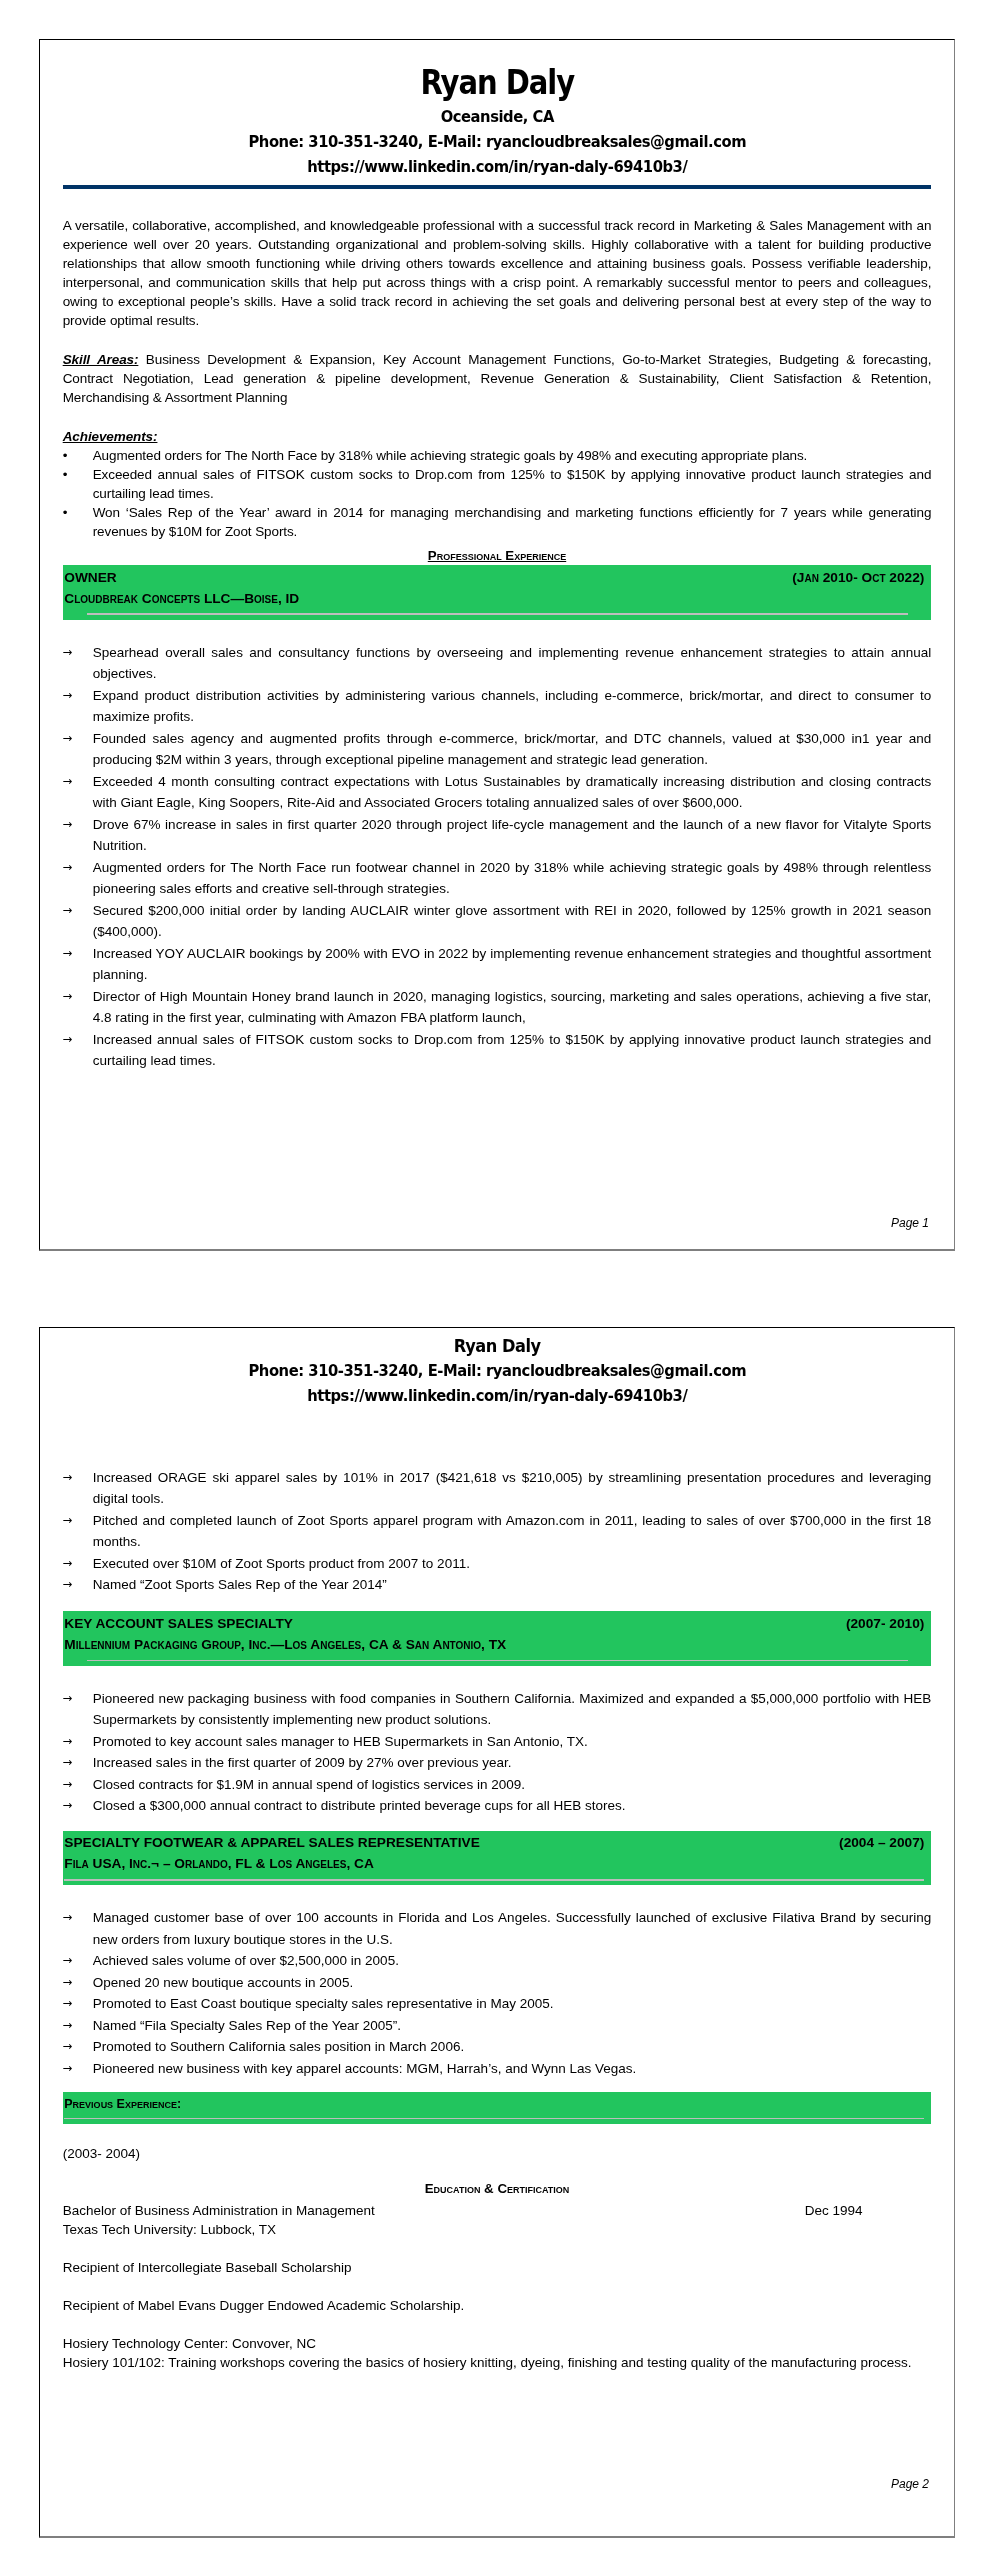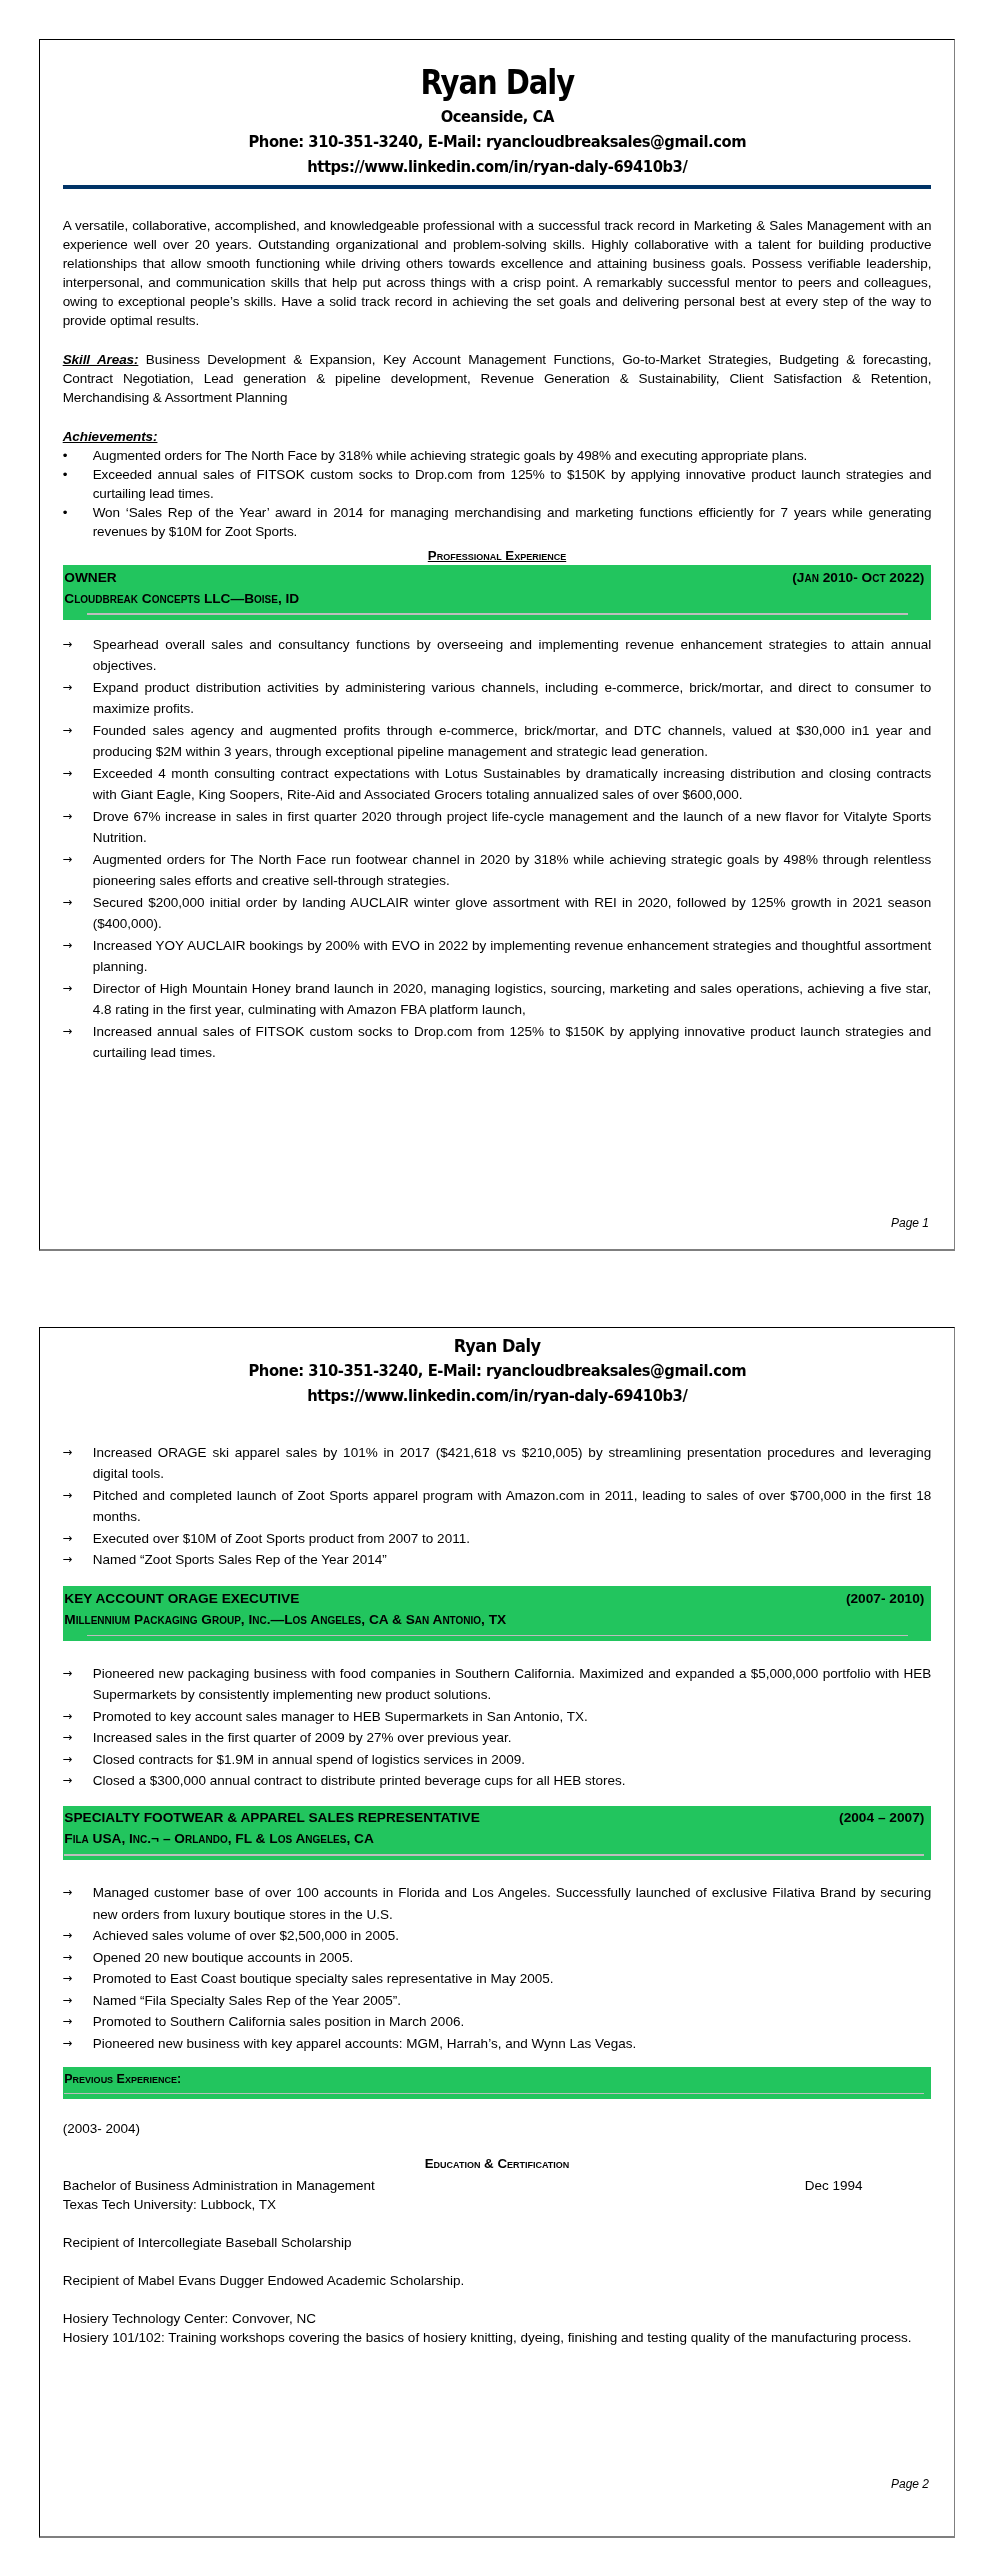--- a/index.html
+++ b/index.html
@@ -69,21 +69,21 @@
 
     <div class="job-box">
       <div class="job-row">
         <span>OWNER</span>
         <span style="font-variant:small-caps">(Jan 2010- Oct 2022)</span>
       </div>
       <div class="job-co">Cloudbreak Concepts LLC—Boise, ID</div>
       <div class="job-line"></div>
     </div>
 
-    <ul class="arrows" style="margin-top:14px">
+    <ul class="arrows" style="margin-top:22px">
       <li>Spearhead overall sales and consultancy functions by overseeing and implementing revenue enhancement strategies to attain annual objectives.</li>
       <li>Expand product distribution activities by administering various channels, including e-commerce, brick/mortar, and direct to consumer to maximize profits.</li>
       <li>Founded sales agency and augmented profits through e-commerce, brick/mortar, and DTC channels, valued at $30,000 in1 year and producing $2M within 3 years, through exceptional pipeline management and strategic lead generation.</li>
       <li>Exceeded 4 month consulting contract expectations with Lotus Sustainables by dramatically increasing  distribution and closing contracts with Giant Eagle, King Soopers, Rite-Aid and Associated Grocers totaling annualized sales of over $600,000.</li>
       <li>Drove 67% increase in sales in first quarter 2020 through project life-cycle management and the launch of a new flavor for Vitalyte Sports Nutrition.</li>
       <li>Augmented orders for The North Face run footwear channel in 2020 by 318% while achieving strategic goals by 498% through relentless pioneering sales efforts and creative sell-through strategies.</li>
       <li>Secured $200,000 initial order by landing AUCLAIR winter glove assortment with REI in 2020, followed by 125% growth in 2021 season ($400,000).</li>
       <li>Increased YOY AUCLAIR bookings by 200% with EVO in 2022 by implementing revenue enhancement strategies and thoughtful assortment planning.</li>
       <li>Director of High Mountain Honey brand launch in 2020, managing logistics, sourcing, marketing and sales operations, achieving a five star, 4.8 rating in the first year, culminating with Amazon FBA platform launch,</li>
       <li>Increased annual sales of FITSOK custom socks to Drop.com from 125% to $150K by applying innovative product launch strategies and curtailing lead times.</li>
@@ -94,30 +94,30 @@
 </div>
 
 <div class="page" id="page2">
   <div class="inner">
     <div class="hdr">
       <div class="name2" style="margin-top:4.7px">Ryan Daly</div>
       <div class="line">Phone: 310-351-3240, E-Mail: ryancloudbreaksales@gmail.com</div>
       <div class="line">https://www.linkedin.com/in/ryan-daly-69410b3/</div>
     </div>
 
-    <ul class="arrows" style="margin-top:34px">
+    <ul class="arrows" style="margin-top:59px">
       <li>Increased ORAGE ski apparel sales by 101% in 2017 ($421,618 vs $210,005) by streamlining presentation procedures and leveraging digital tools.</li>
       <li>Pitched and completed launch of Zoot Sports apparel program with Amazon.com in 2011, leading to sales of over $700,000 in the first 18 months.</li>
       <li>Executed over $10M of Zoot Sports product from 2007 to 2011.</li>
       <li>Named “Zoot Sports Sales Rep of the Year 2014”</li>
     </ul>
 
     <div class="job-box" style="margin-top:15.6px">
       <div class="job-row">
-        <span>KEY ACCOUNT ORAGE EXECUTIVE</span>
+        <span>KEY ACCOUNT SALES SPECIALTY</span>
         <span>(2007- 2010)</span>
       </div>
       <div class="job-co">Millennium Packaging Group, Inc.—Los Angeles, CA &amp; San Antonio, TX</div>
       <div class="job-line"></div>
     </div>
 
     <ul class="arrows" style="margin-top:22px">
       <li>Pioneered new packaging business with food companies in Southern California. Maximized and expanded a $5,000,000 portfolio with HEB Supermarkets by consistently implementing new product solutions.</li>
       <li>Promoted to key account sales manager to HEB Supermarkets in San Antonio, TX.</li>
       <li>Increased sales in the first quarter of 2009 by 27% over previous year.</li>

